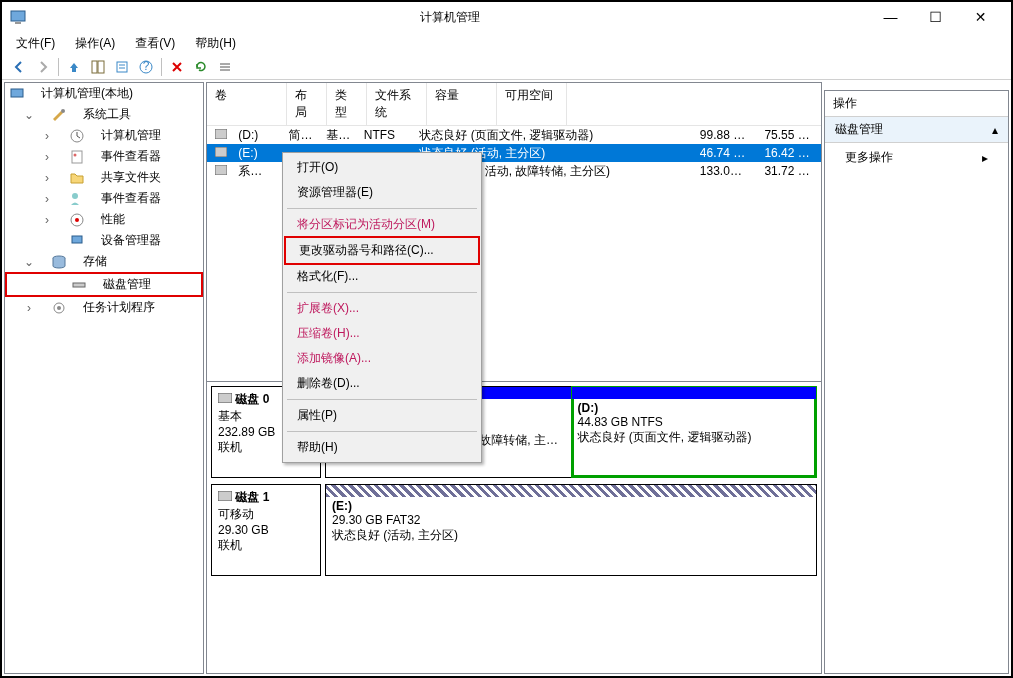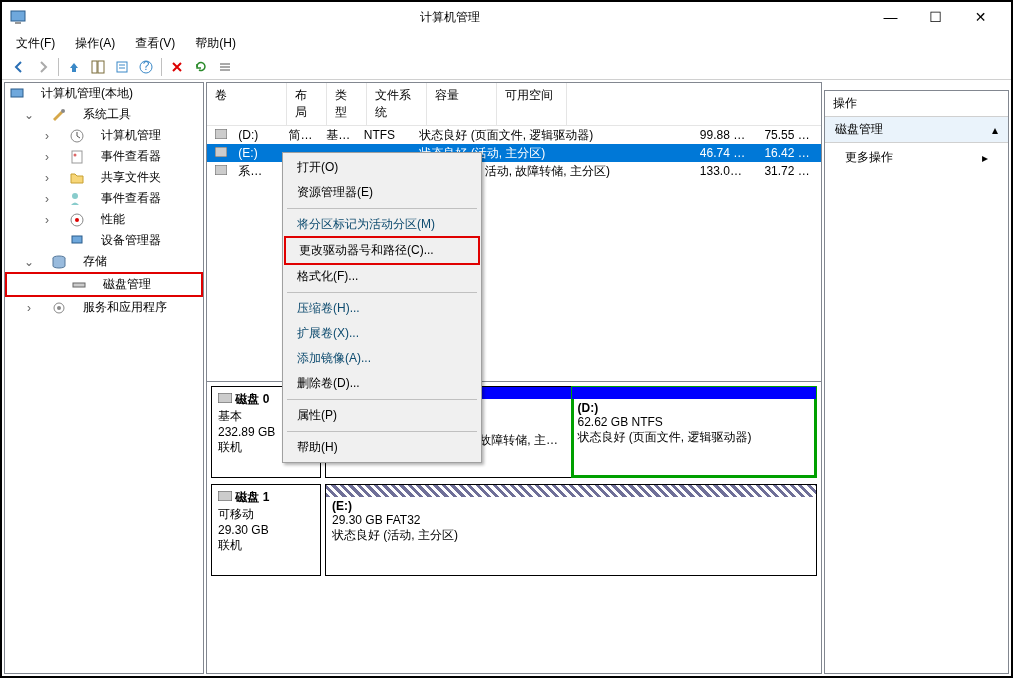--- a/index.html
+++ b/index.html
@@ -41,21 +41,21 @@
 .part .topbar { position: absolute; top: 0; left: 0; right: 0; height: 12px; background: #0000ff; }
 .part .pname { font-weight: bold; }
 .part.removable .topbar { background: repeating-linear-gradient(45deg,#6f6f98,#6f6f98 3px,#fff 3px,#fff 6px); }
 .part.hl-green { outline: 3px solid #00a000; outline-offset: -2px; }
 .actions-pane { width: 185px; border: 1px solid #828790; margin: 10px 2px 2px 0; background: #fff; }
 .actions-header { border-bottom: 1px solid #d0d0d0; padding: 4px 8px; font-weight: normal; }
 .actions-item { padding: 4px 10px; background: #eaf3fb; border-bottom: 1px solid #d0d0d0; display: flex; justify-content: space-between; align-items: center; }
 .actions-sub { padding: 6px 20px; display: flex; justify-content: space-between; align-items: center; }
 .context-menu { position: absolute; background: #f0f0f0; border: 1px solid #a0a0a0; box-shadow: 2px 2px 3px rgba(0,0,0,.3); z-index: 100; padding: 2px; min-width: 200px; }
 .cm-item { padding: 4px 24px 4px 12px; cursor: pointer; white-space: nowrap; }
-.cm-item.disabled { color: #0c4a6e; cursor: default; }
+.cm-item.disabled { color: #be185d; cursor: default; }
 .cm-sep { height: 1px; background: #c0c0c0; margin: 3px 2px; }
 .highlighted-red-menu { border: 1px solid #e00000; outline: 1px solid #e00000; padding-left: 13px; }
 .c-vol { width: 80px }
 .c-lay { width: 40px }
 .c-type { width: 40px }
 .c-fs { width: 60px }
 .c-stat { width: 310px }
 .c-cap { width: 70px; text-align: right }
 .c-free { width: 70px; text-align: left }
 svg { display: block; }
@@ -220,21 +220,21 @@
             <rect x="2" y="6" width="12" height="4" fill="#ccc" stroke="#666"></rect>
           </svg>
           <span class="label">磁盘管理</span>
         </div>
       <div class="tree-node tree-indent-1">
           <span class="expander">›</span>
           <svg class="ticon" viewBox="0 0 16 16">
             <circle cx="8" cy="8" r="5" fill="none" stroke="#888"></circle>
             <circle cx="8" cy="8" r="2" fill="#888"></circle>
           </svg>
-          <span class="label">服务和应用程序</span>
+          <span class="label">任务计划程序</span>
         </div>
     </div>
 
     <div class="main-pane">
       <div class="volume-table">
         <div class="vt-header">
           <span class="c-vol">卷</span>
           <span class="c-lay">布局</span>
           <span class="c-type">类型</span>
           <span class="c-fs">文件系统</span>
@@ -289,21 +289,21 @@
           <div class="partitions">
             <div class="part">
               <div class="topbar"></div>
               <div class="pname">系统  (C:)</div>
               <div>133.00 GB NTFS</div>
               <div>状态良好 (系统, 启动, 活动, 故障转储, 主…</div>
             </div>
             <div class="part hl-green">
               <div class="topbar"></div>
               <div class="pname">(D:)</div>
-              <div>62.62 GB NTFS</div>
+              <div>44.83 GB NTFS</div>
               <div>状态良好 (页面文件, 逻辑驱动器)</div>
             </div>
           </div>
         </div>
         <div class="disk-row">
           <div class="disk-info">
             <div><svg style="display:inline" width="14" height="10">
                   <rect width="14" height="10" fill="#ccc" stroke="#555"></rect>
                 </svg> <span class="dname">磁盘 1</span></div>
             <div>可移动</div>
@@ -337,22 +337,22 @@
   </div>
 
   <div class="context-menu" id="ctx" style="left: 280px; top: 150px;">
     <div class="cm-item">打开(O)</div>
     <div class="cm-item">资源管理器(E)</div>
     <div class="cm-sep"></div>
     <div class="cm-item disabled">将分区标记为活动分区(M)</div>
     <div class="cm-item highlighted-red-menu">更改驱动器号和路径(C)...</div>
     <div class="cm-item">格式化(F)...</div>
     <div class="cm-sep"></div>
+    <div class="cm-item disabled">扩展卷(X)...</div>
     <div class="cm-item disabled">压缩卷(H)...</div>
-    <div class="cm-item disabled">扩展卷(X)...</div>
     <div class="cm-item disabled">添加镜像(A)...</div>
     <div class="cm-item">删除卷(D)...</div>
     <div class="cm-sep"></div>
     <div class="cm-item">属性(P)</div>
     <div class="cm-sep"></div>
     <div class="cm-item">帮助(H)</div>
   </div>
 
 </div>
 

